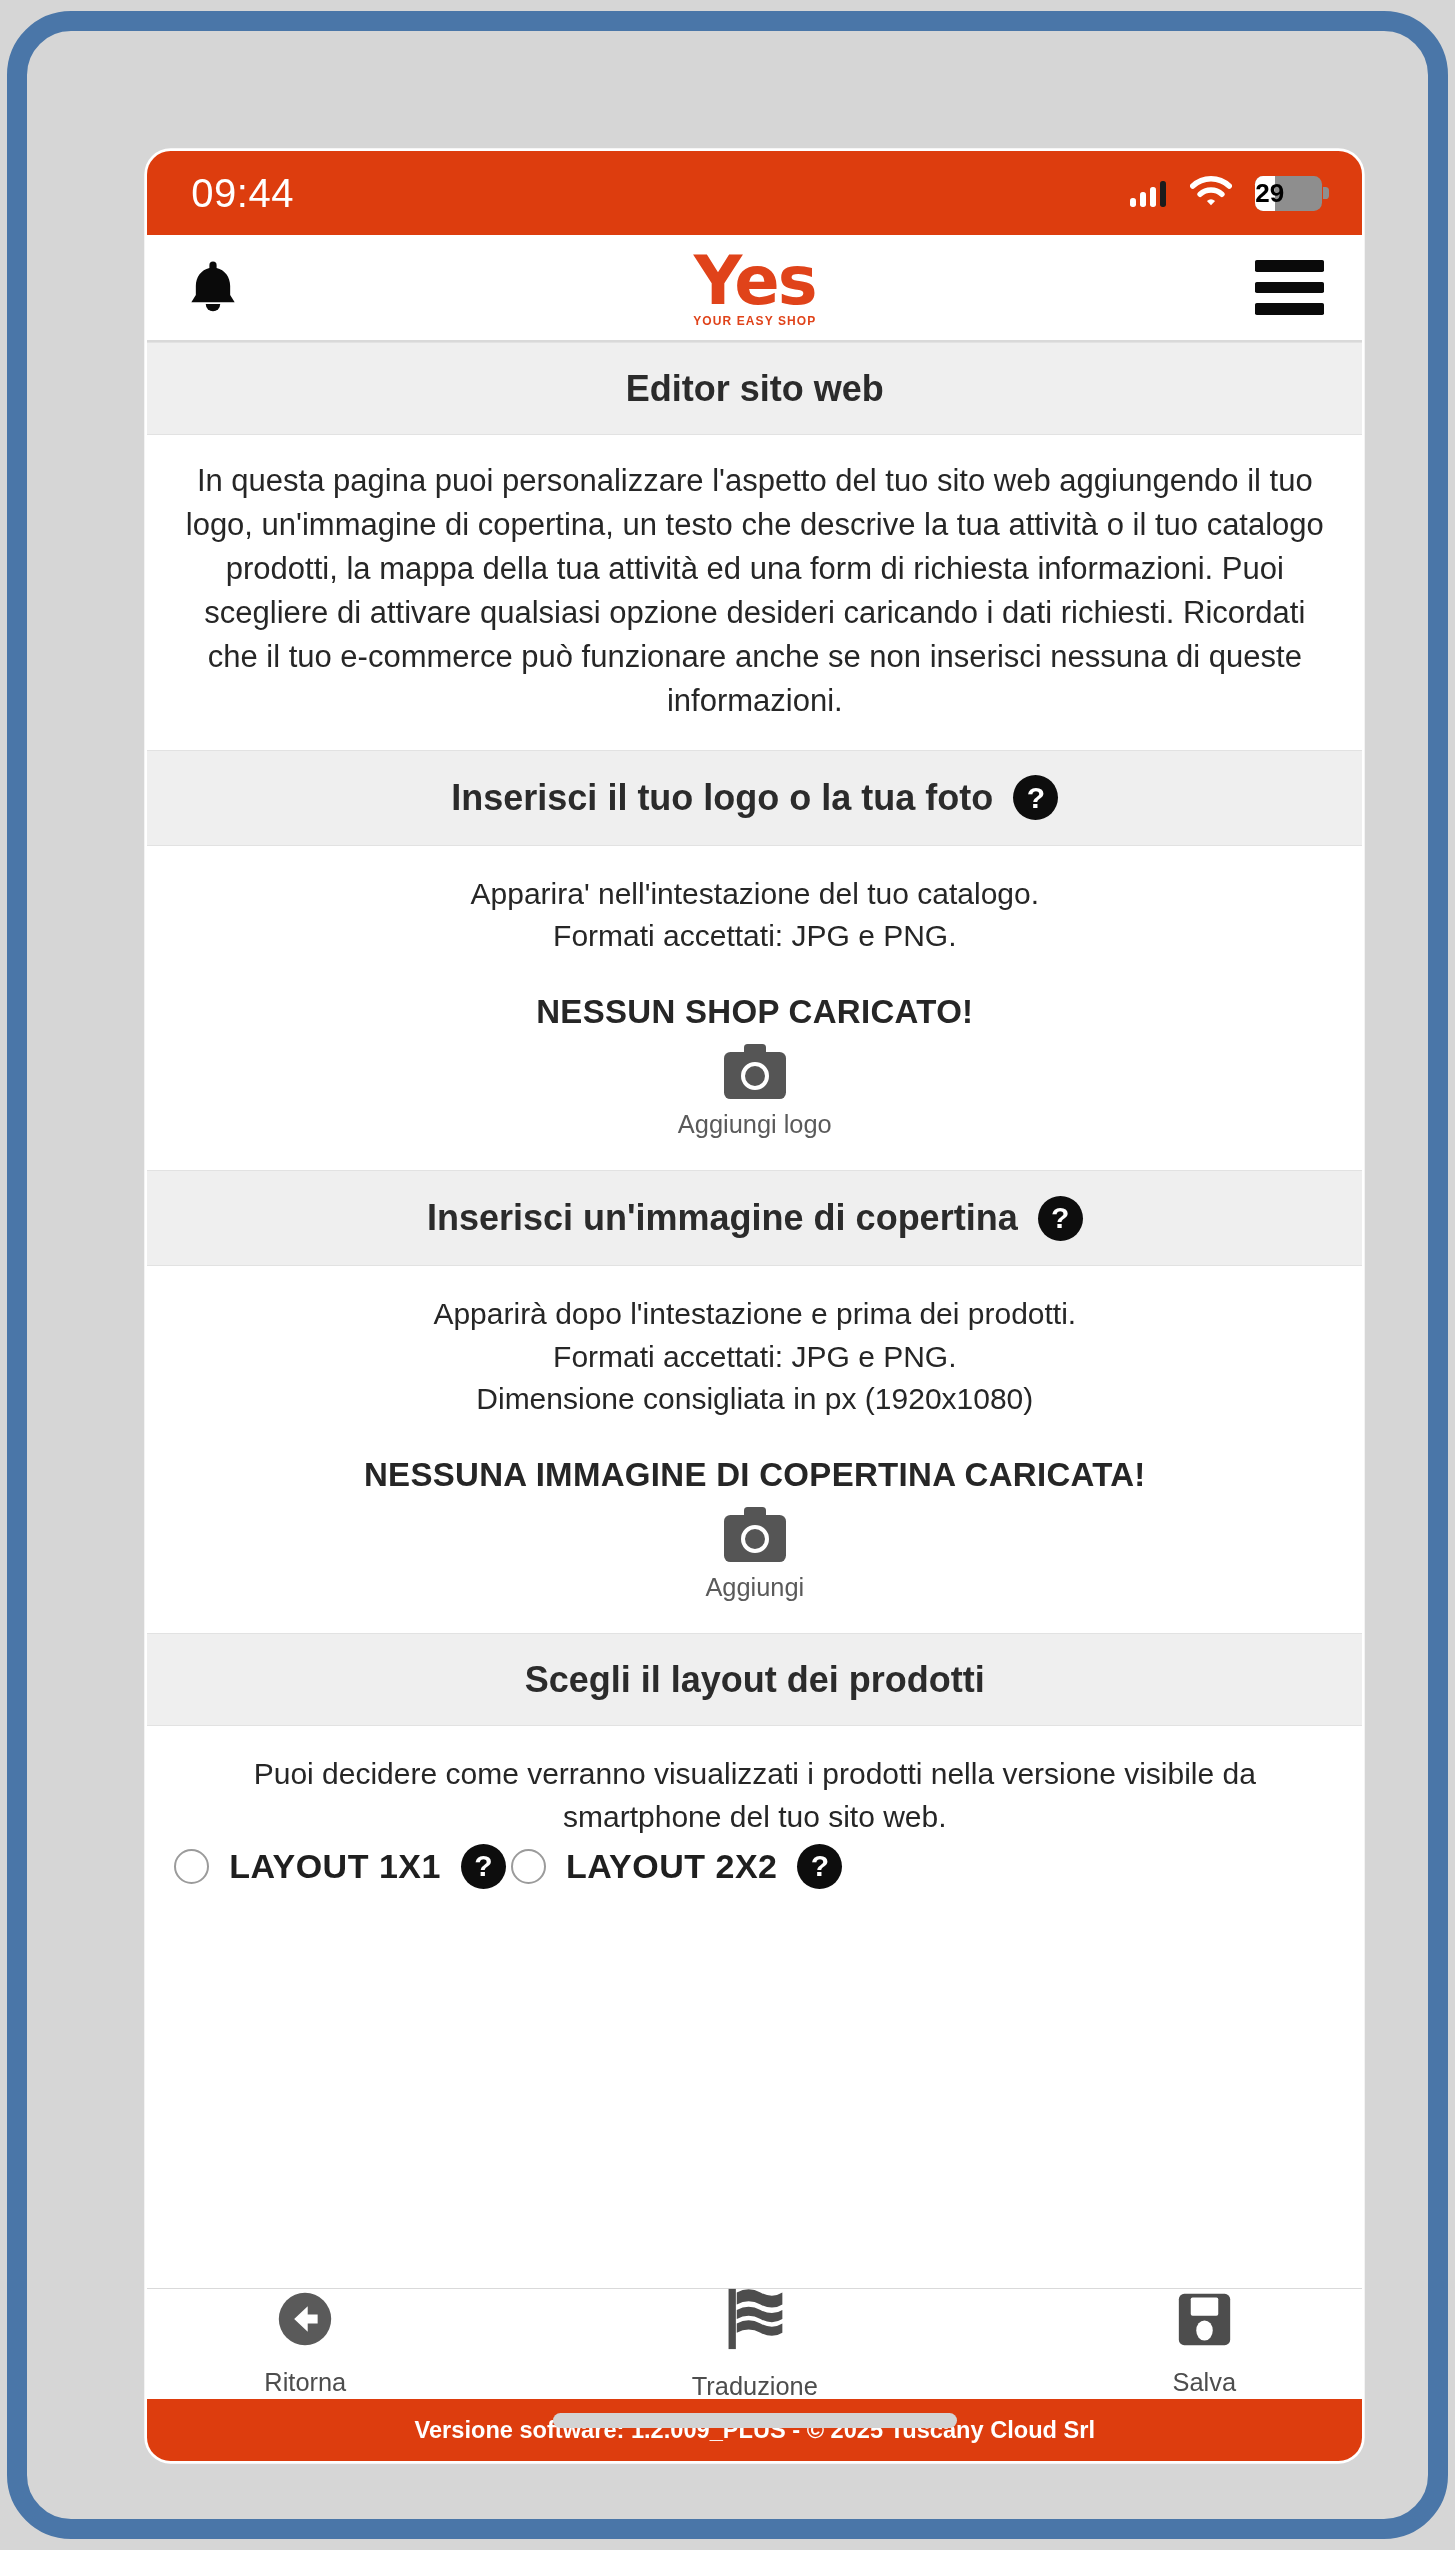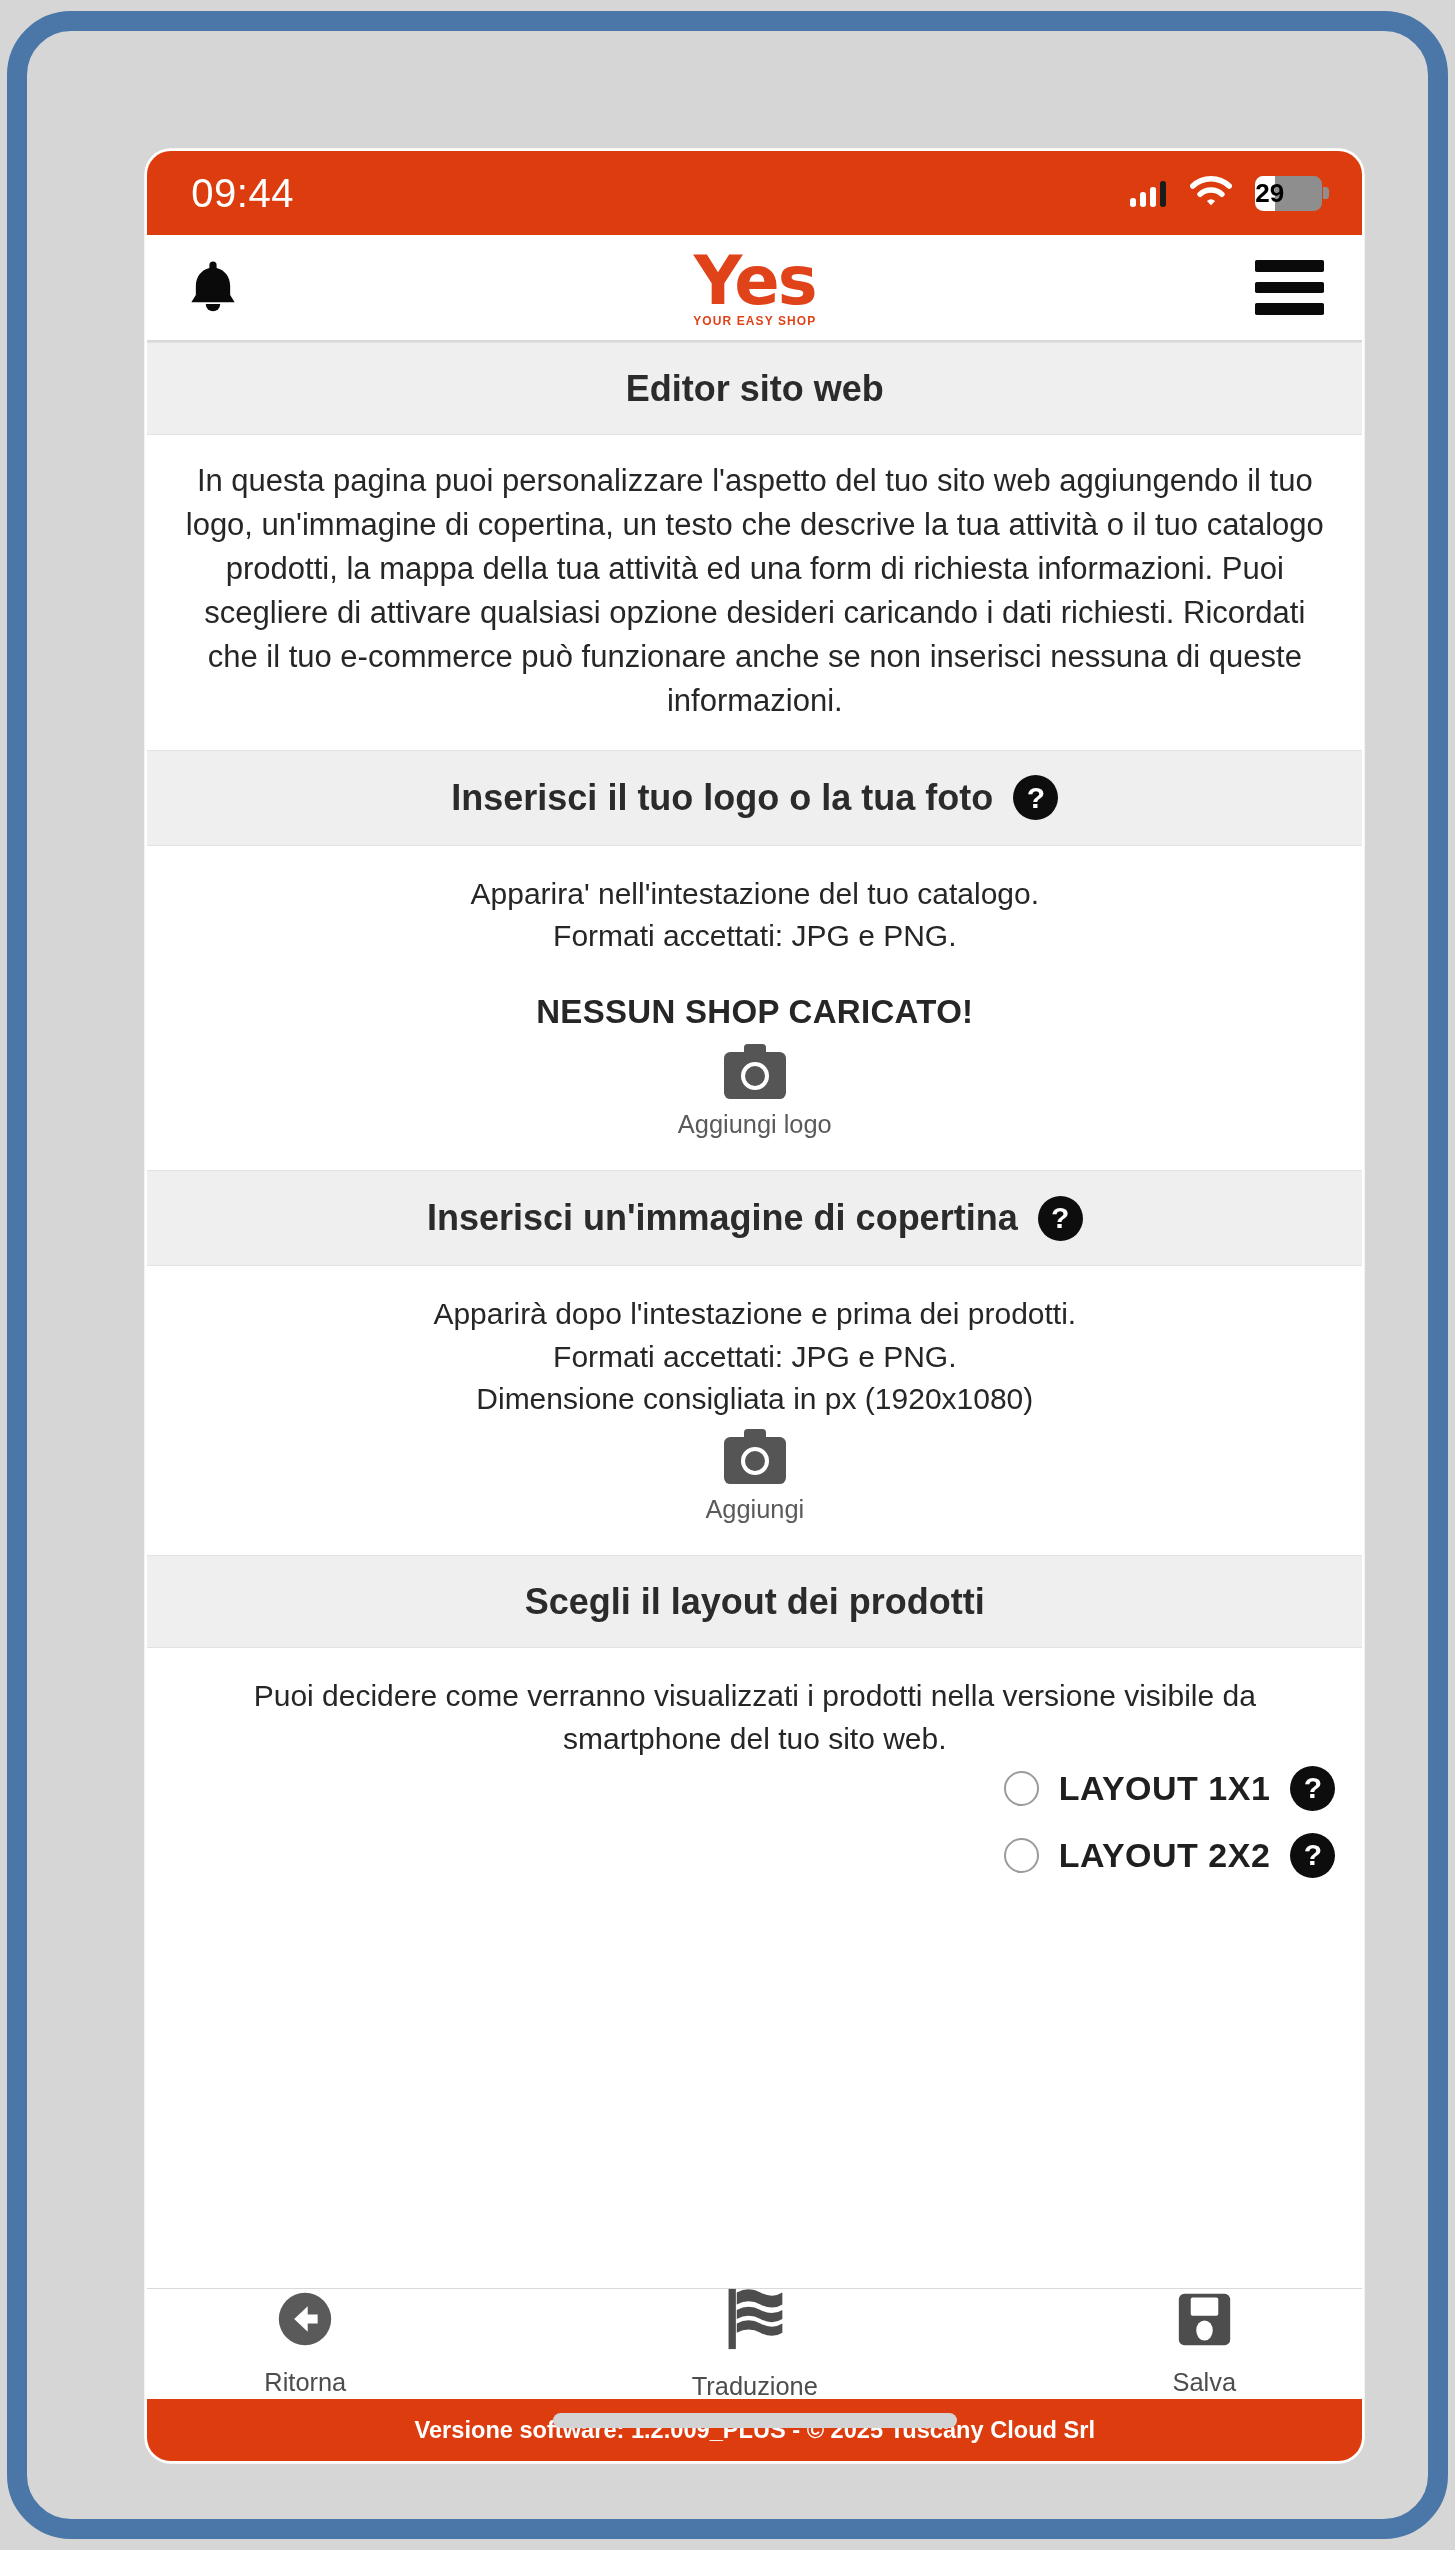--- a/index.html
+++ b/index.html
@@ -249,23 +249,23 @@
     box-sizing: content-box;
   }
   .upload-label {
     font-size: 25.4px;
     color: #5a5a5a;
   }
 
   .layout-options {
     padding: 5.5px 0 0 0;
     display: flex;
-    flex-direction: column;
-    align-items: flex-end;
-    gap: 22px;
+    flex-direction: row;
+    align-items: center;
+    gap: 5px;
   }
   .layout-option {
     display: flex;
     align-items: center;
     gap: 20px;
   }
   .radio {
     width: 31px;
     height: 31px;
     border: 2.7px solid #9b9b9b;
@@ -412,20 +412,21 @@
       </div>
 
       <div class="section-head">
         <span>Inserisci un'immagine di copertina</span>
         <span class="help-icon">?</span>
       </div>
       <div class="block-body">
         <p>Apparirà dopo l'intestazione e prima dei prodotti.</p>
         <p>Formati accettati: JPG e PNG.</p>
         <p>Dimensione consigliata in px (1920x1080)</p>
+        <p class="status-line">NESSUNA IMMAGINE DI COPERTINA CARICATA!</p>
         <div class="upload-btn">
           <span class="cam-icon"></span>
           <span class="upload-label">Aggiungi</span>
         </div>
       </div>
 
       <div class="section-head">
         <span>Scegli il layout dei prodotti</span>
       </div>
       <div class="block-body">

